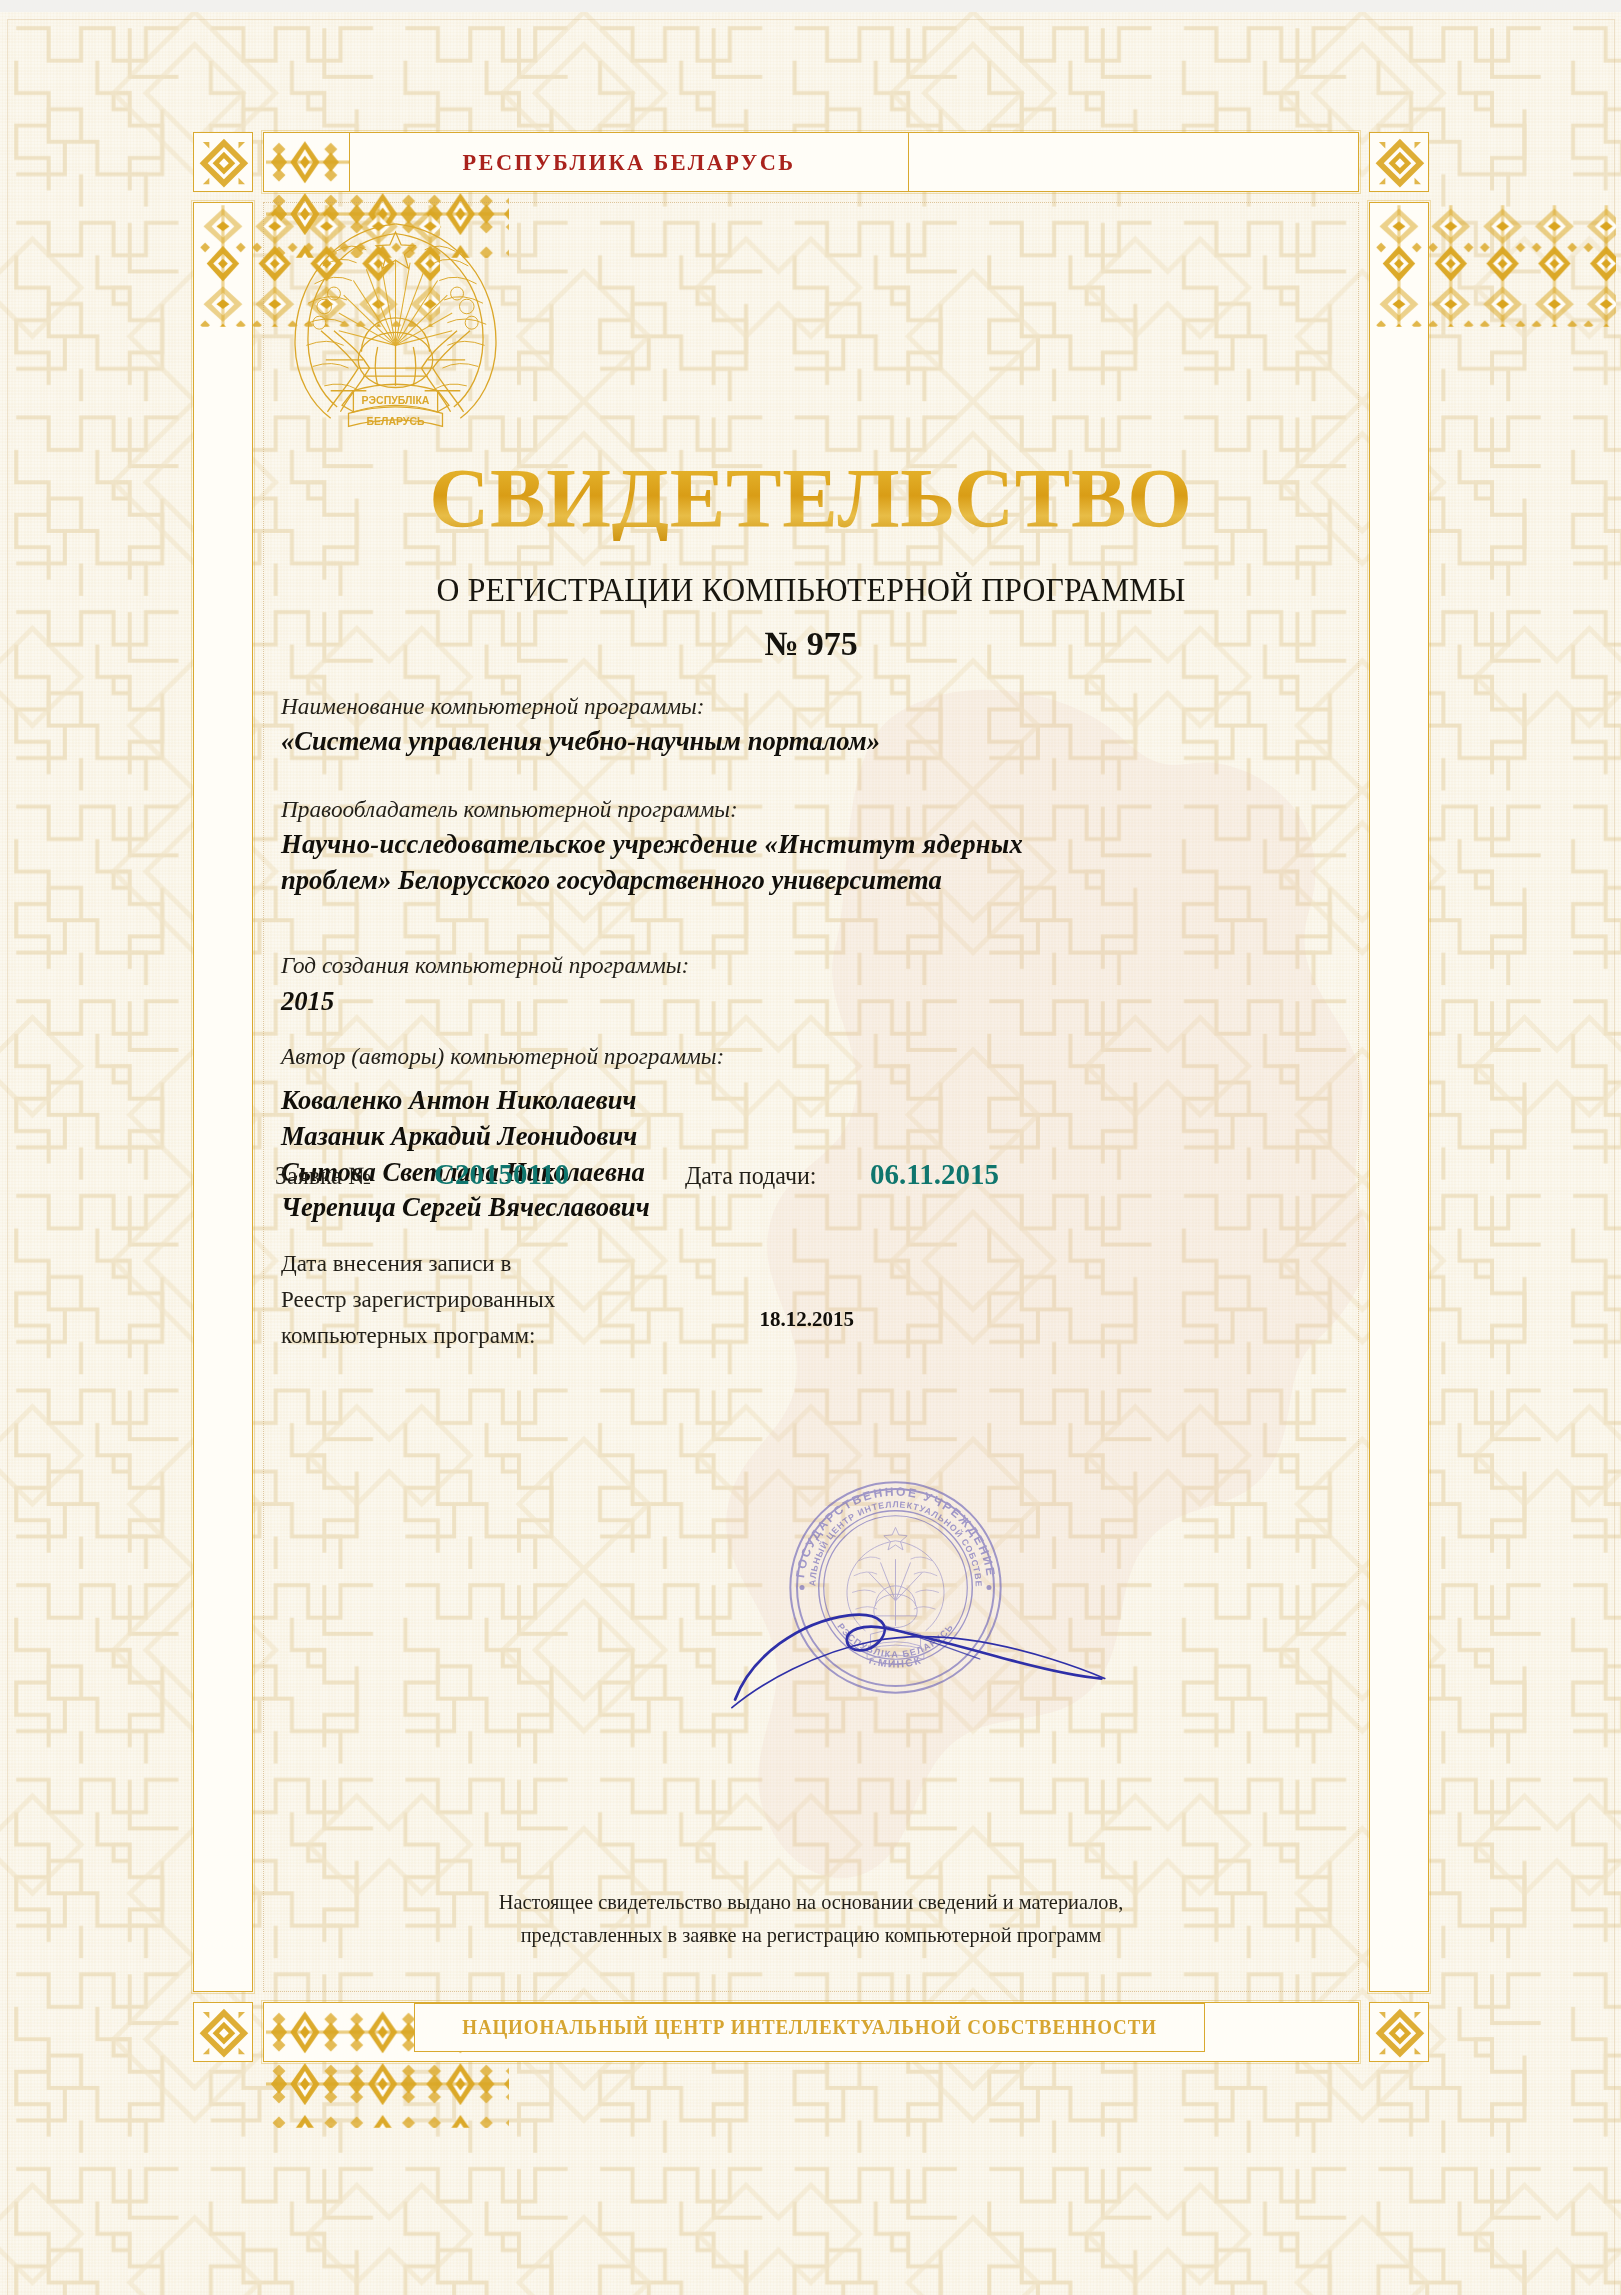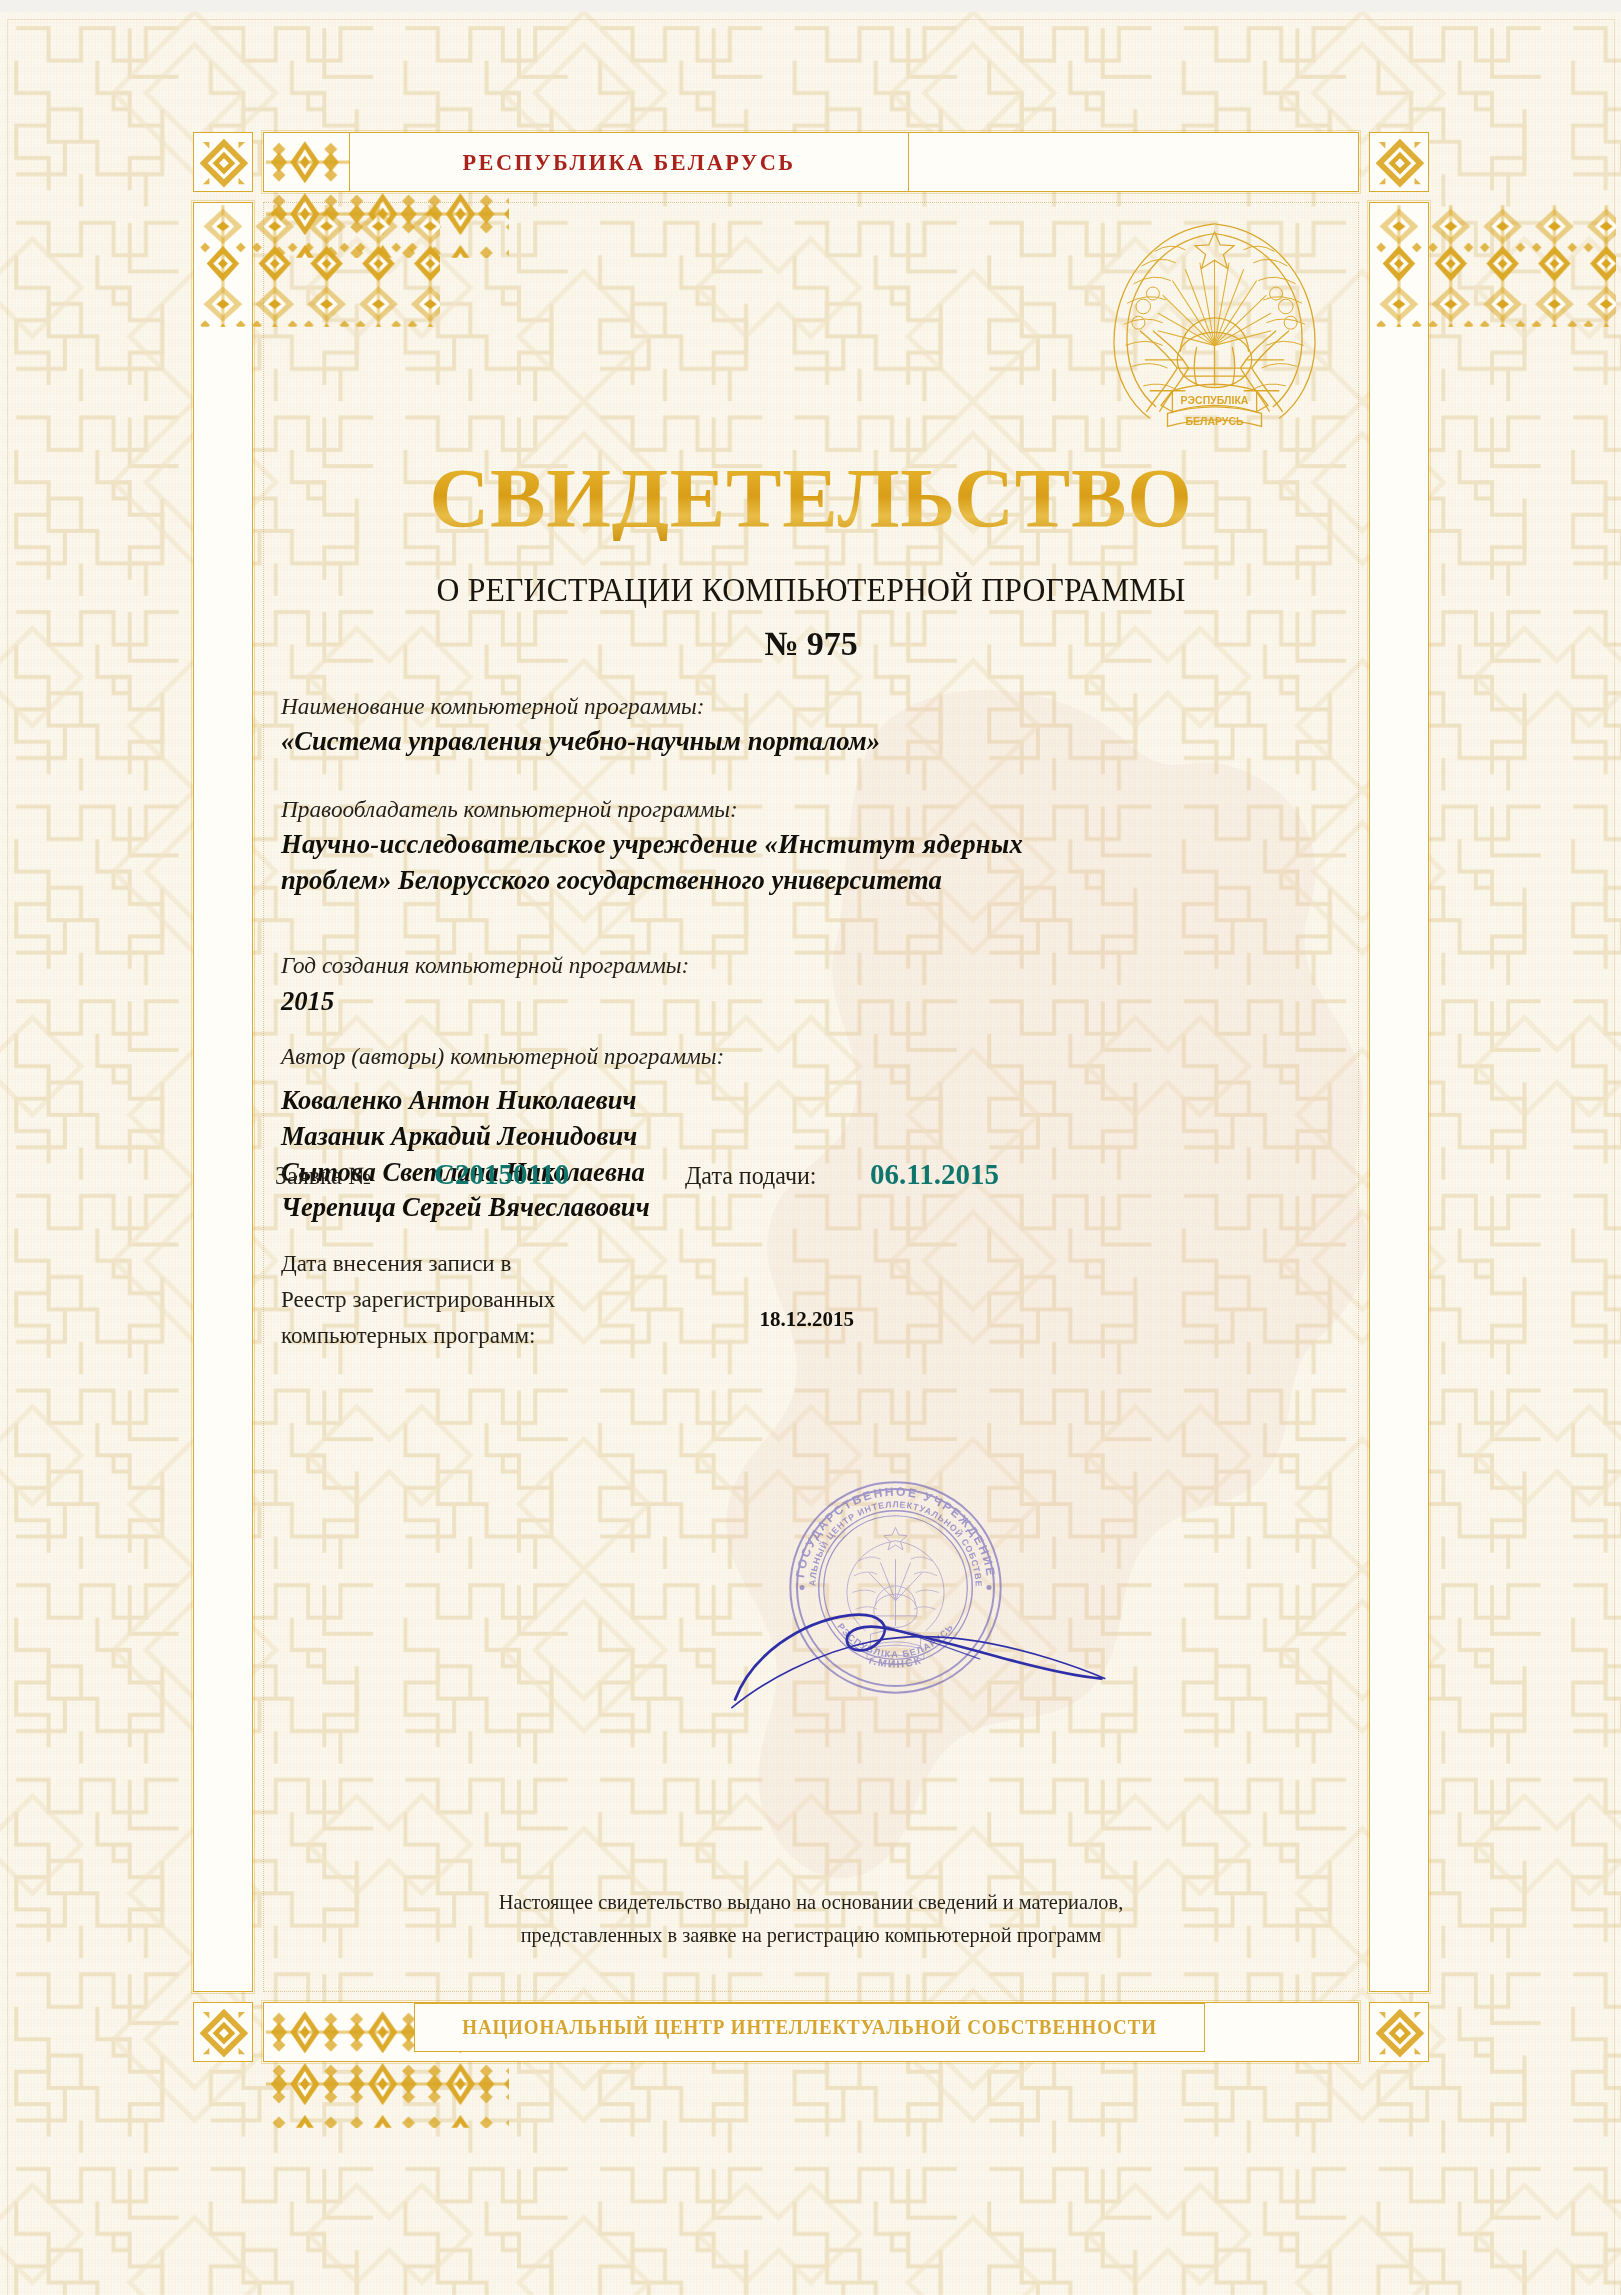--- a/index.html
+++ b/index.html
@@ -147,24 +147,24 @@
     position: absolute;
     left: 274px;
     top: 187px;
     width: 1074px;
     height: 1793px;
   }
 
   
   .emblem-wrap {
     position: absolute;
-    left: 0; right: 12px;
+    left: 0; right: 0;
     top: 9.7px;
     display: flex;
-    justify-content: flex-end;
+    justify-content: flex-start;
   }
 
   
   .main-title {
     position: absolute;
     left: 0; right: 0;
     top: 258px;
     text-align: center;
     font-size: 84px;
     font-weight: bold;

